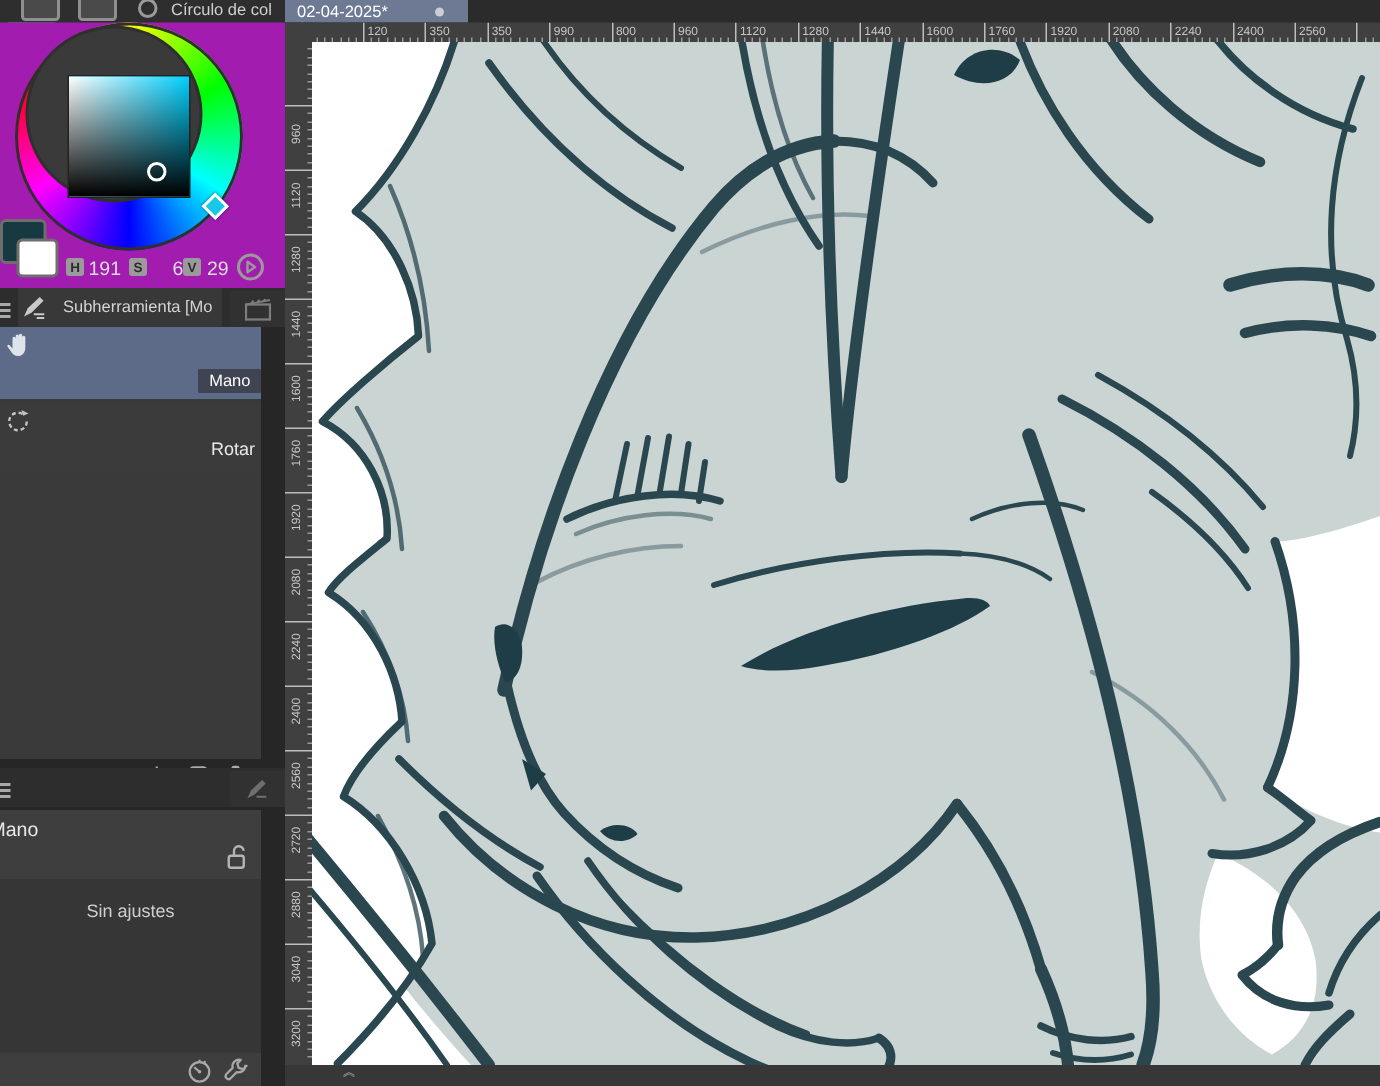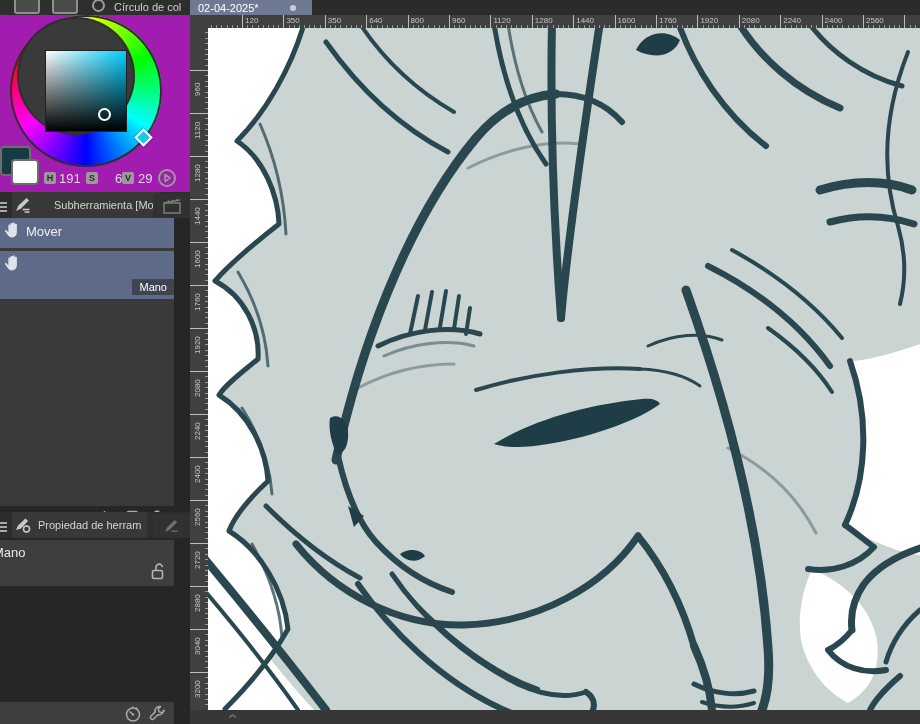--- a/index.html
+++ b/index.html
@@ -124,47 +124,48 @@
     <div class="menu-lines">
         <span></span>
         <span></span>
         <span></span>
       </div>
     <div class="tab-active">
       <svg width="18" height="16" viewBox="0 0 18 16">
         <path d="M2 14 L4.5 8.5 L12.5 1 L15 3.5 L7 11.5 Z" fill="#c9c9c9"></path>
         <path d="M8.5 12.5 h7 M10.5 15 h5" stroke="#c9c9c9" stroke-width="1.4"></path>
       </svg>
-      <span class="tab-label" style="margin-left:22px">Subherramienta [Mo</span>
+      <span class="tab-label" style="margin-left:10px">Subherramienta [Mo</span>
     </div>
 
   </div>
   <div class="tab-stub" style="top:194px">
     <svg width="18" height="15" viewBox="0 0 18 15">
       <rect x="1" y="4" width="16" height="10" fill="none" stroke="#7d7d7d" stroke-width="1.5"></rect>
       <path d="M1 4 L17 1 M4 3.6 L6 1.4 M8 2.9 L10 .9 M12 2.2 L14 .4" stroke="#7d7d7d" stroke-width="1.3"></path>
     </svg>
   </div>
 
   <div class="panel-body" style="top:218px;height:288px">
 
-    <div class="subrow row-blue" style="height:30px;margin-bottom:3px">
-      <svg class="hand" width="19" height="19" viewBox="0 0 16 16">
-        <path d="M4.5 9.5V3.8c0-.5.4-.9.9-.9s.9.4.9.9V2.6c0-.5.4-.9.9-.9s.9.4.9.9v-.5c0-.5.4-.9.9-.9s.9.4.9.9v1.2c0-.5.4-.9.9-.9s.9.4.9.9V9c0 3-1.8 4.8-4.1 4.8-1.9 0-3-1-4.1-2.9L1.7 8.6c-.3-.5 0-1.1.6-1.1.3 0 .5.1.7.4l1.5 1.6z" fill="#dfe3ea"></path>
-      </svg>
-      <span class="grp-label">Mover</span>
-    </div>
 
     <div class="subrow row-blue" style="height:48px;margin-bottom:3px">
       <svg class="hand" width="19" height="19" viewBox="0 0 16 16">
         <path d="M4.5 9.5V3.8c0-.5.4-.9.9-.9s.9.4.9.9V2.6c0-.5.4-.9.9-.9s.9.4.9.9v-.5c0-.5.4-.9.9-.9s.9.4.9.9v1.2c0-.5.4-.9.9-.9s.9.4.9.9V9c0 3-1.8 4.8-4.1 4.8-1.9 0-3-1-4.1-2.9L1.7 8.6c-.3-.5 0-1.1.6-1.1.3 0 .5.1.7.4l1.5 1.6z" fill="#dfe3ea"></path>
       </svg>
       <span class="item-tag">Mano</span>
     </div>
 
+    <div class="subrow" style="height:45px;background:#3b3b3b">
+      <svg class="hand" width="18" height="18" viewBox="0 0 16 16">
+        <path d="M13.2 8a5.2 5.2 0 1 1-2.1-4.2" fill="none" stroke="#c4c4c4" stroke-width="1.4" stroke-dasharray="2.4 1.7"></path>
+        <path d="M10 1.2 L11 4.6 L14.2 3.2 Z" fill="#c4c4c4"></path>
+      </svg>
+      <span class="item-tag-dark">Rotar</span>
+    </div>
 
 
     <div id="sub-iconbar">
       <div class="ico-btn">
         <svg width="19" height="19" viewBox="0 0 19 19">
           <path d="M9.5 2 V9 M6.5 6.5 L9.5 9.8 L12.5 6.5" fill="none" stroke="#ababab" stroke-width="1.5"></path>
           <path d="M3 10 V15 Q3 16.5 4.5 16.5 H14.5 Q16 16.5 16 15 V10" fill="none" stroke="#ababab" stroke-width="1.5"></path>
         </svg>
       </div>
       <div class="ico-btn">
@@ -184,42 +185,37 @@
     </div>
   </div>
 
   <div style="position:absolute;left:0;top:512px;width:190px;height:212px;">
     <div class="tabbar" style="top:0">
       <div class="menu-lines">
           <span></span>
           <span></span>
           <span></span>
         </div>
-      <div class="tab-active">
-        <svg width="18" height="17" viewBox="0 0 18 17">
-          <path d="M2 13 L4 8.5 L11.5 1.5 L14 4 L7 11.5 Z" fill="#c9c9c9"></path>
-          <circle cx="12.5" cy="12" r="3" fill="none" stroke="#c9c9c9" stroke-width="1.4"></circle>
-          <path d="M12.5 8.2v1.2M12.5 14.6v1.2M8.7 12h1.2M15.1 12h1.2M9.8 9.3l.9.9M14.3 13.8l.9.9M15.2 9.3l-.9.9M10.7 13.8l-.9.9" stroke="#c9c9c9" stroke-width="1.1"></path>
-        </svg>
-        <span class="tab-label" style="margin-left:6px">Propiedad de herram</span>
-      </div>
     </div>
     <div class="tab-stub" style="top:2px">
       <svg width="17" height="15" viewBox="0 0 18 16">
         <path d="M2 14 L4.5 8.5 L12.5 1 L15 3.5 L7 11.5 Z" fill="#6f6f6f"></path>
         <path d="M8.5 13 h7" stroke="#6f6f6f" stroke-width="1.4"></path>
       </svg>
     </div>
 
     <div id="prop-head">
       <span id="prop-tool">Mano</span>
       <svg id="prop-lock" width="16" height="18" viewBox="0 0 16 18">
         <rect x="2.5" y="8.5" width="10" height="8" rx="1.5" fill="none" stroke="#b5b5b5" stroke-width="1.6"></rect>
         <path d="M6 8.5 V5.5 A3.2 3.2 0 0 1 12.4 5.2" fill="none" stroke="#b5b5b5" stroke-width="1.6"></path>
       </svg>
+    </div>
+    <div id="prop-body">
+      <div id="prop-empty">Sin ajustes</div>
     </div>
     <div id="prop-foot">
       <svg width="18" height="18" viewBox="0 0 18 18">
         <circle cx="9" cy="9.5" r="6.5" fill="none" stroke="#a8a8a8" stroke-width="1.5"></circle>
         <path d="M9 9.5 L5.5 6.5" stroke="#a8a8a8" stroke-width="1.5"></path>
         <path d="M9 1.5 v1.8 M12 2.5 l1 1" stroke="#a8a8a8" stroke-width="1.5"></path>
         <circle cx="9" cy="9.5" r="1.2" fill="#a8a8a8"></circle>
       </svg>
       <svg width="18" height="18" viewBox="0 0 18 18">
         <path d="M15.5 5.5 a4.4 4.4 0 0 1-5.6 4.2 L5.6 14 a2 2 0 0 1-2.8-2.8 L7.1 6.9 A4.4 4.4 0 0 1 12.5 1.6 L10.2 3.9 l.9 3 3 .9 2.3-2.3z" fill="none" stroke="#a8a8a8" stroke-width="1.5" stroke-linejoin="round"></path>
@@ -265,21 +261,21 @@
     <div class="htick-major" style="left: 134.8px;"></div>
     <span class="hlabel" style="left: 137.8px;">350</span>
     <div class="htick-minor" style="left: 140px;"></div>
     <div class="htick-minor" style="left: 145.1px;"></div>
     <div class="htick-minor" style="left: 150.3px;"></div>
     <div class="htick-minor" style="left: 155.5px;"></div>
     <div class="htick-minor" style="left: 160.7px;"></div>
     <div class="htick-minor" style="left: 165.8px;"></div>
     <div class="htick-minor" style="left: 171px;"></div>
     <div class="htick-major" style="left: 176.2px;"></div>
-    <span class="hlabel" style="left: 179.2px;">640</span>
+    <span class="hlabel" style="left: 179.2px;">990</span>
     <div class="htick-minor" style="left: 181.4px;"></div>
     <div class="htick-minor" style="left: 186.5px;"></div>
     <div class="htick-minor" style="left: 191.7px;"></div>
     <div class="htick-minor" style="left: 196.9px;"></div>
     <div class="htick-minor" style="left: 202.1px;"></div>
     <div class="htick-minor" style="left: 207.3px;"></div>
     <div class="htick-minor" style="left: 212.4px;"></div>
     <div class="htick-major" style="left: 217.6px;"></div>
     <span class="hlabel" style="left: 220.6px;">800</span>
     <div class="htick-minor" style="left: 222.8px;"></div>

